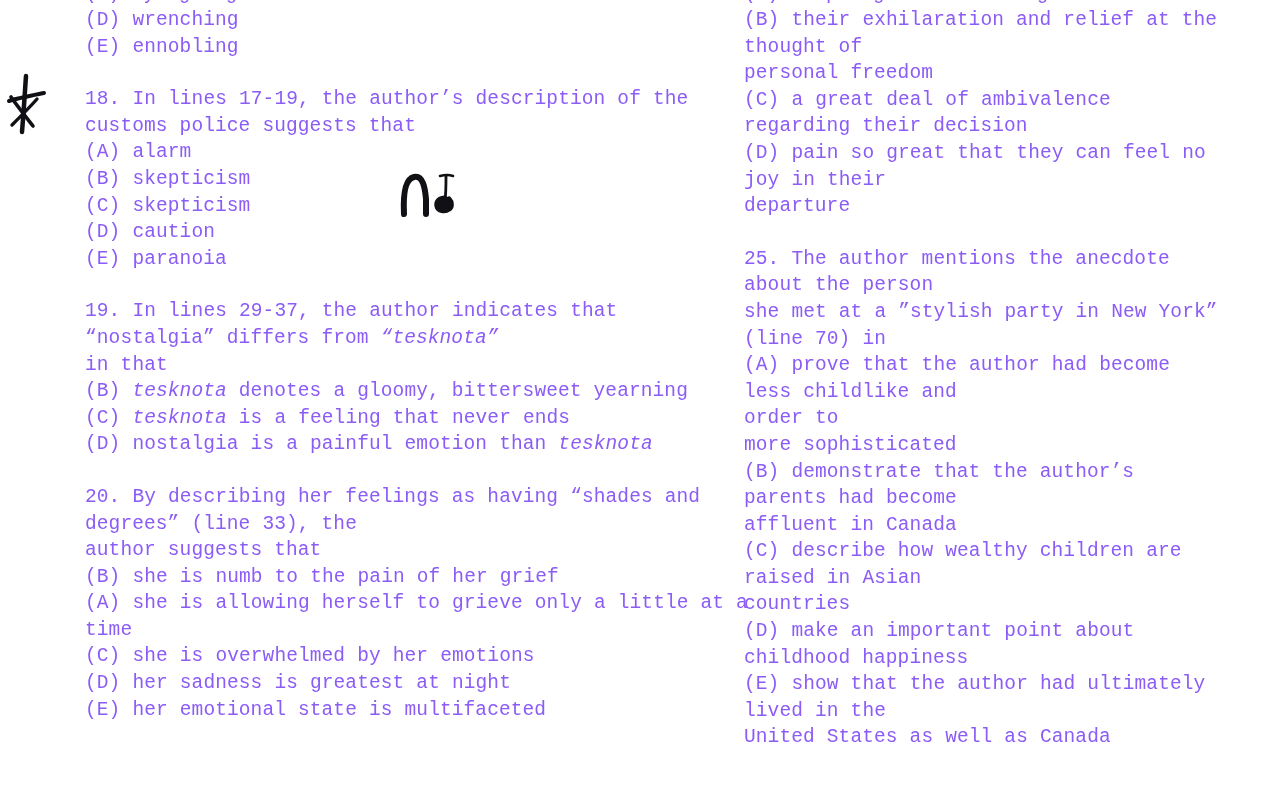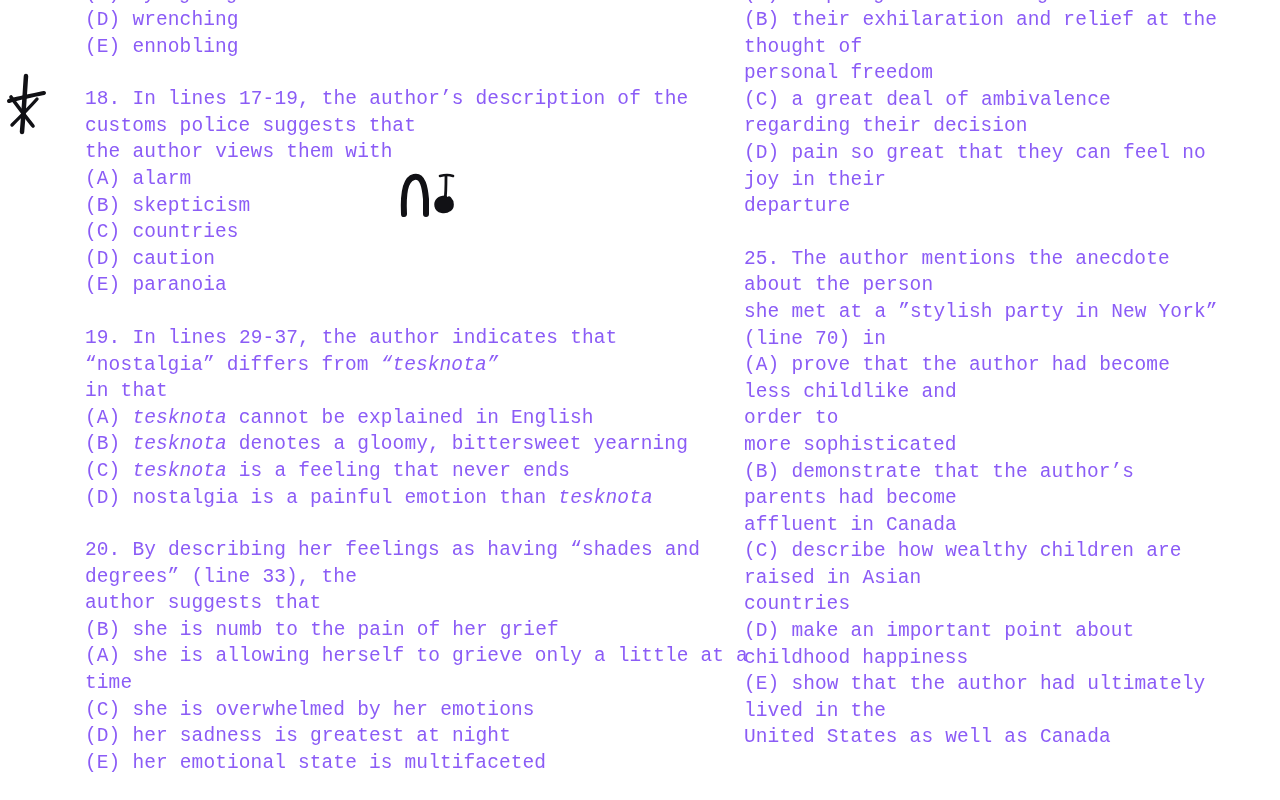--- a/index.html
+++ b/index.html
@@ -87,32 +87,30 @@
         <span>(C) tying a glove</span>
       </div>
 
     <div class="qblock">
       <div class="line">(D) wrenching</div>
       <div class="line">(E) ennobling</div>
     </div>
 
     <div class="qblock">
       <div class="line">18. In lines 17-19, the author’s description of the customs police suggests that</div>
-      <div class="line">the author views them with</div>
       <div class="line">(A) alarm</div>
       <div class="line">(B) skepticism</div>
-      <div class="line">(C) countries</div>
+      <div class="line">(C) skepticism</div>
       <div class="line">(D) caution</div>
       <div class="line">(E) paranoia</div>
     </div>
 
     <div class="qblock">
       <div class="line"><span>19. In lines 29-37, the author indicates that “nostalgia” differs from </span><span class="ital">“tesknota”</span></div>
       <div class="line">in that</div>
-      <div class="line"><span>(A) </span><span class="ital">tesknota</span><span> cannot be explained in English</span></div>
       <div class="line"><span>(B) </span><span class="ital">tesknota</span><span> denotes a gloomy, bittersweet yearning</span></div>
       <div class="line"><span>(C) </span><span class="ital">tesknota</span><span> is a feeling that never ends</span></div>
       <div class="line"><span>(D) nostalgia is a painful emotion than </span><span class="ital">tesknota</span></div>
     </div>
 
     <div class="qblock tight">
       <div class="line">20. By describing her feelings as having “shades and degrees” (line 33), the</div>
       <div class="line">author suggests that</div>
       <div class="line">(B) she is numb to the pain of her grief</div>
       <div class="line">(A) she is allowing herself to grieve only a little at a time</div>

